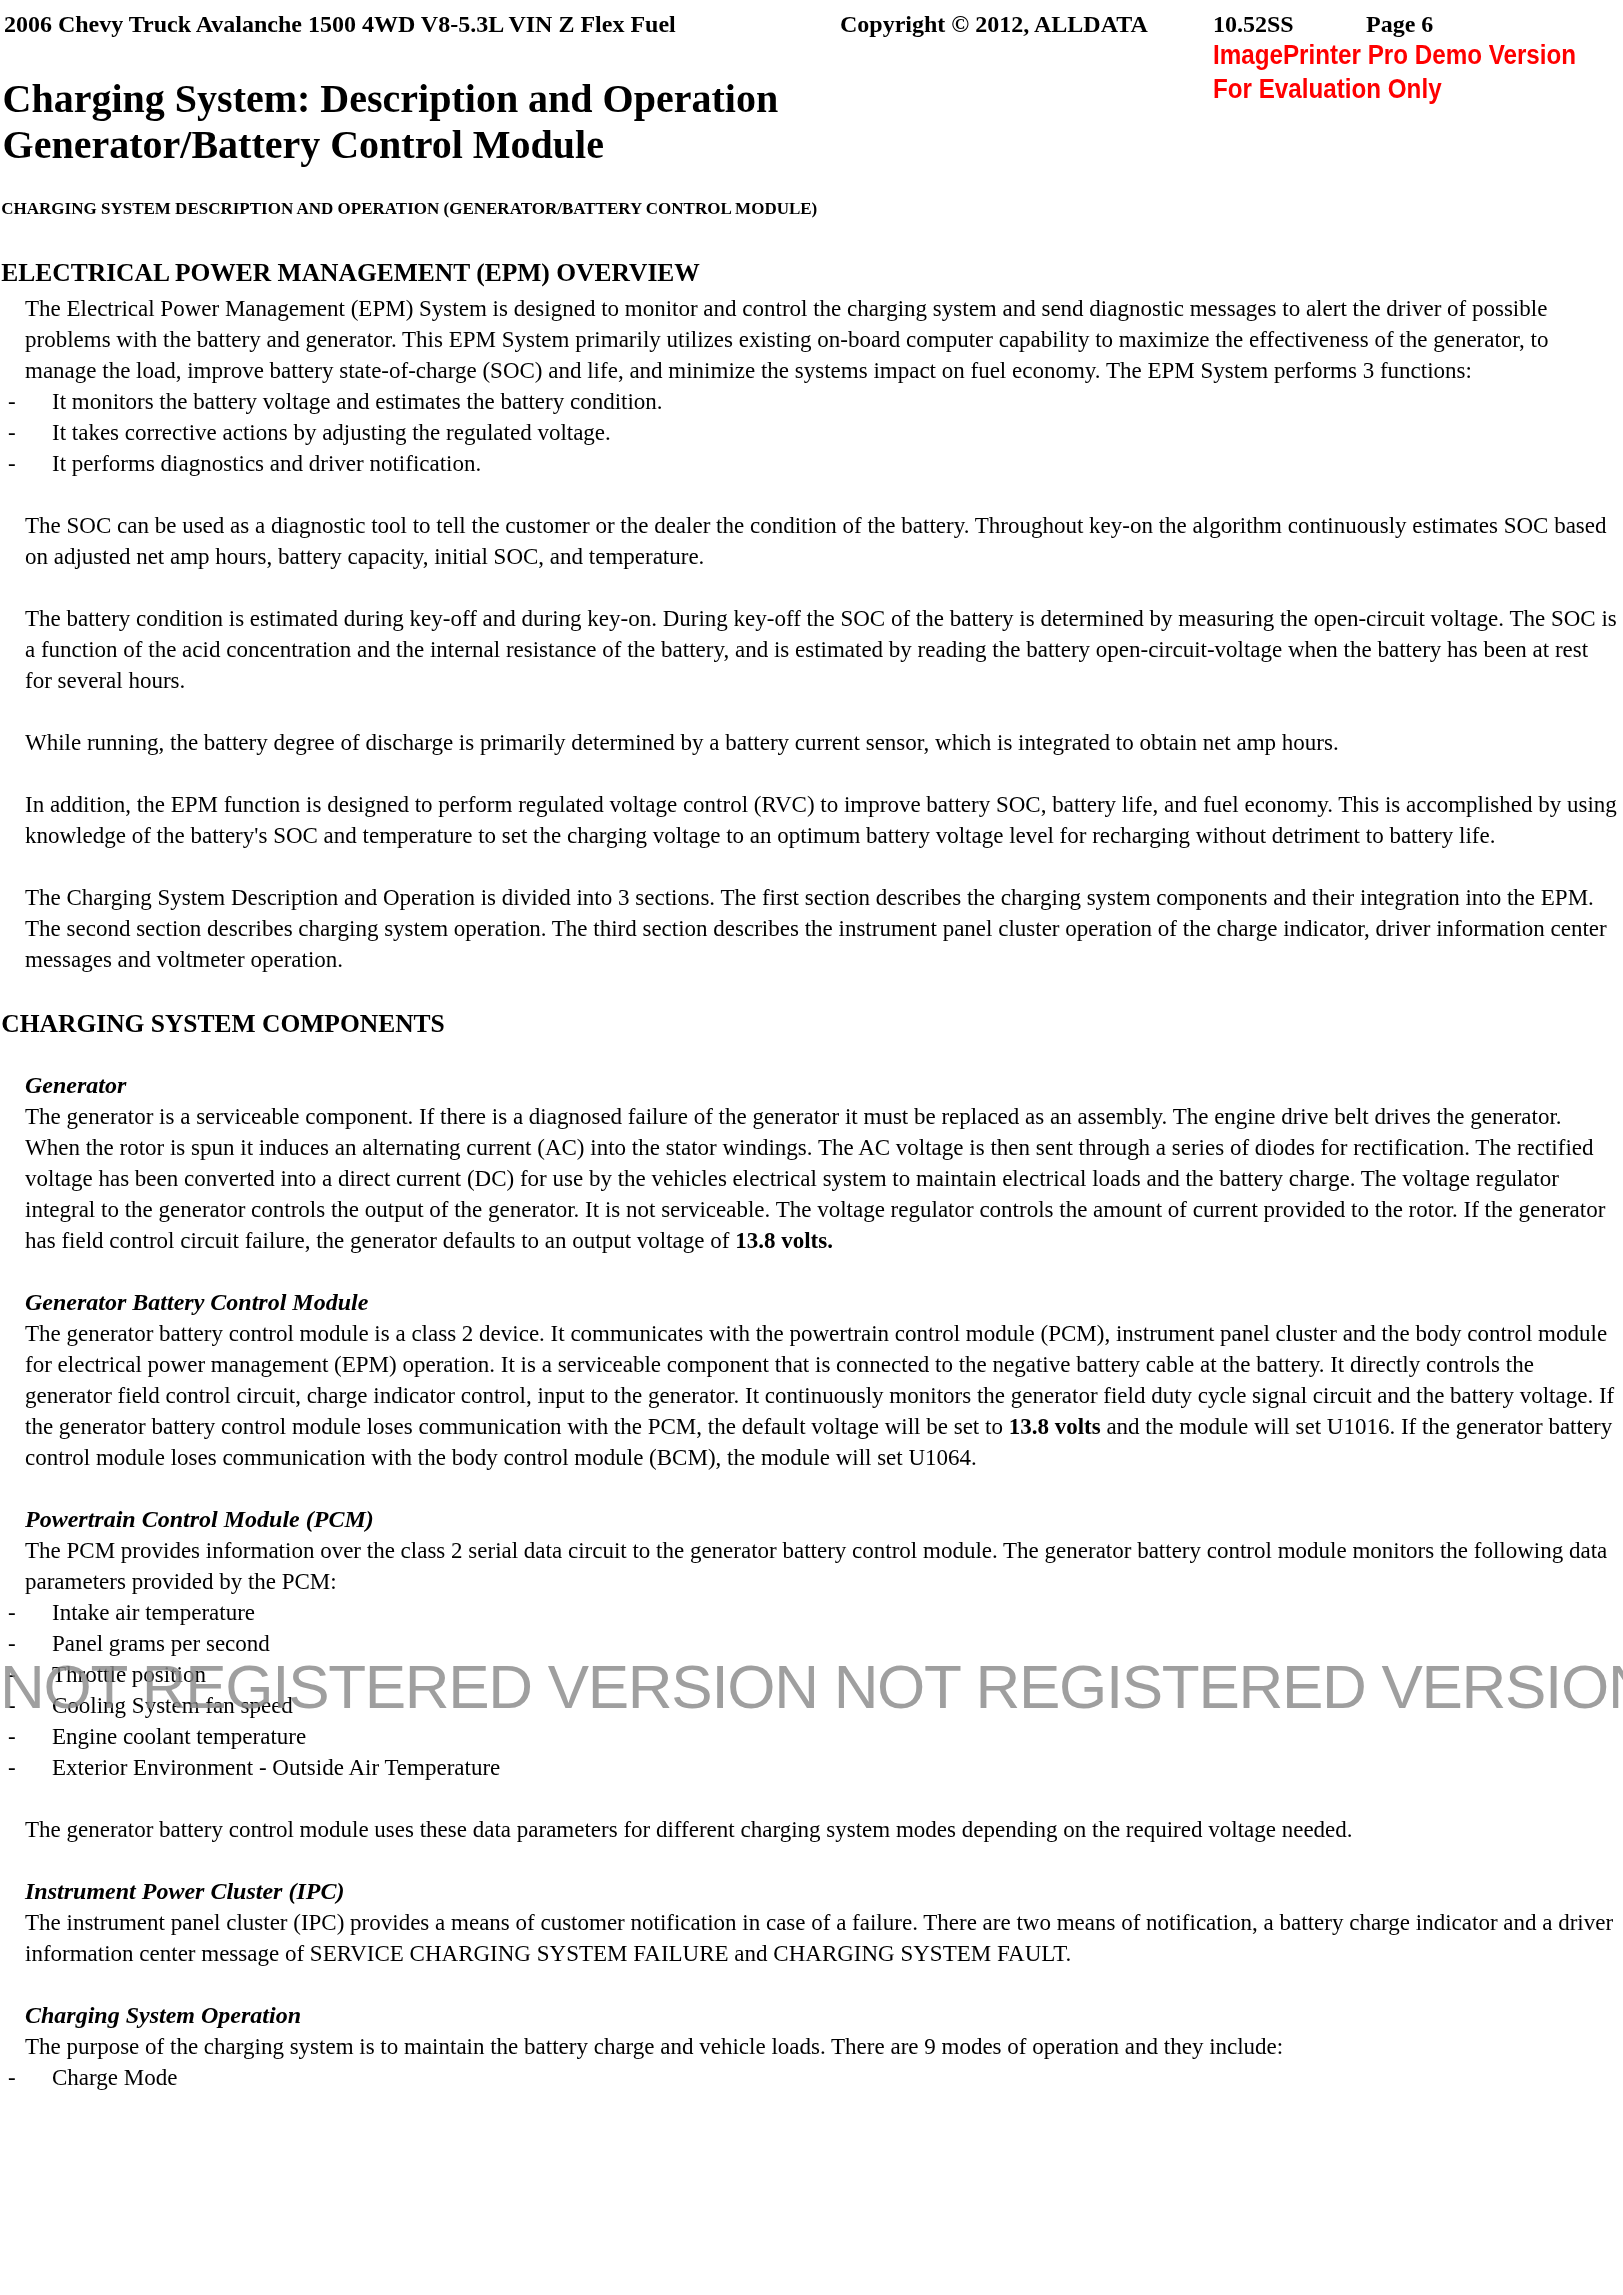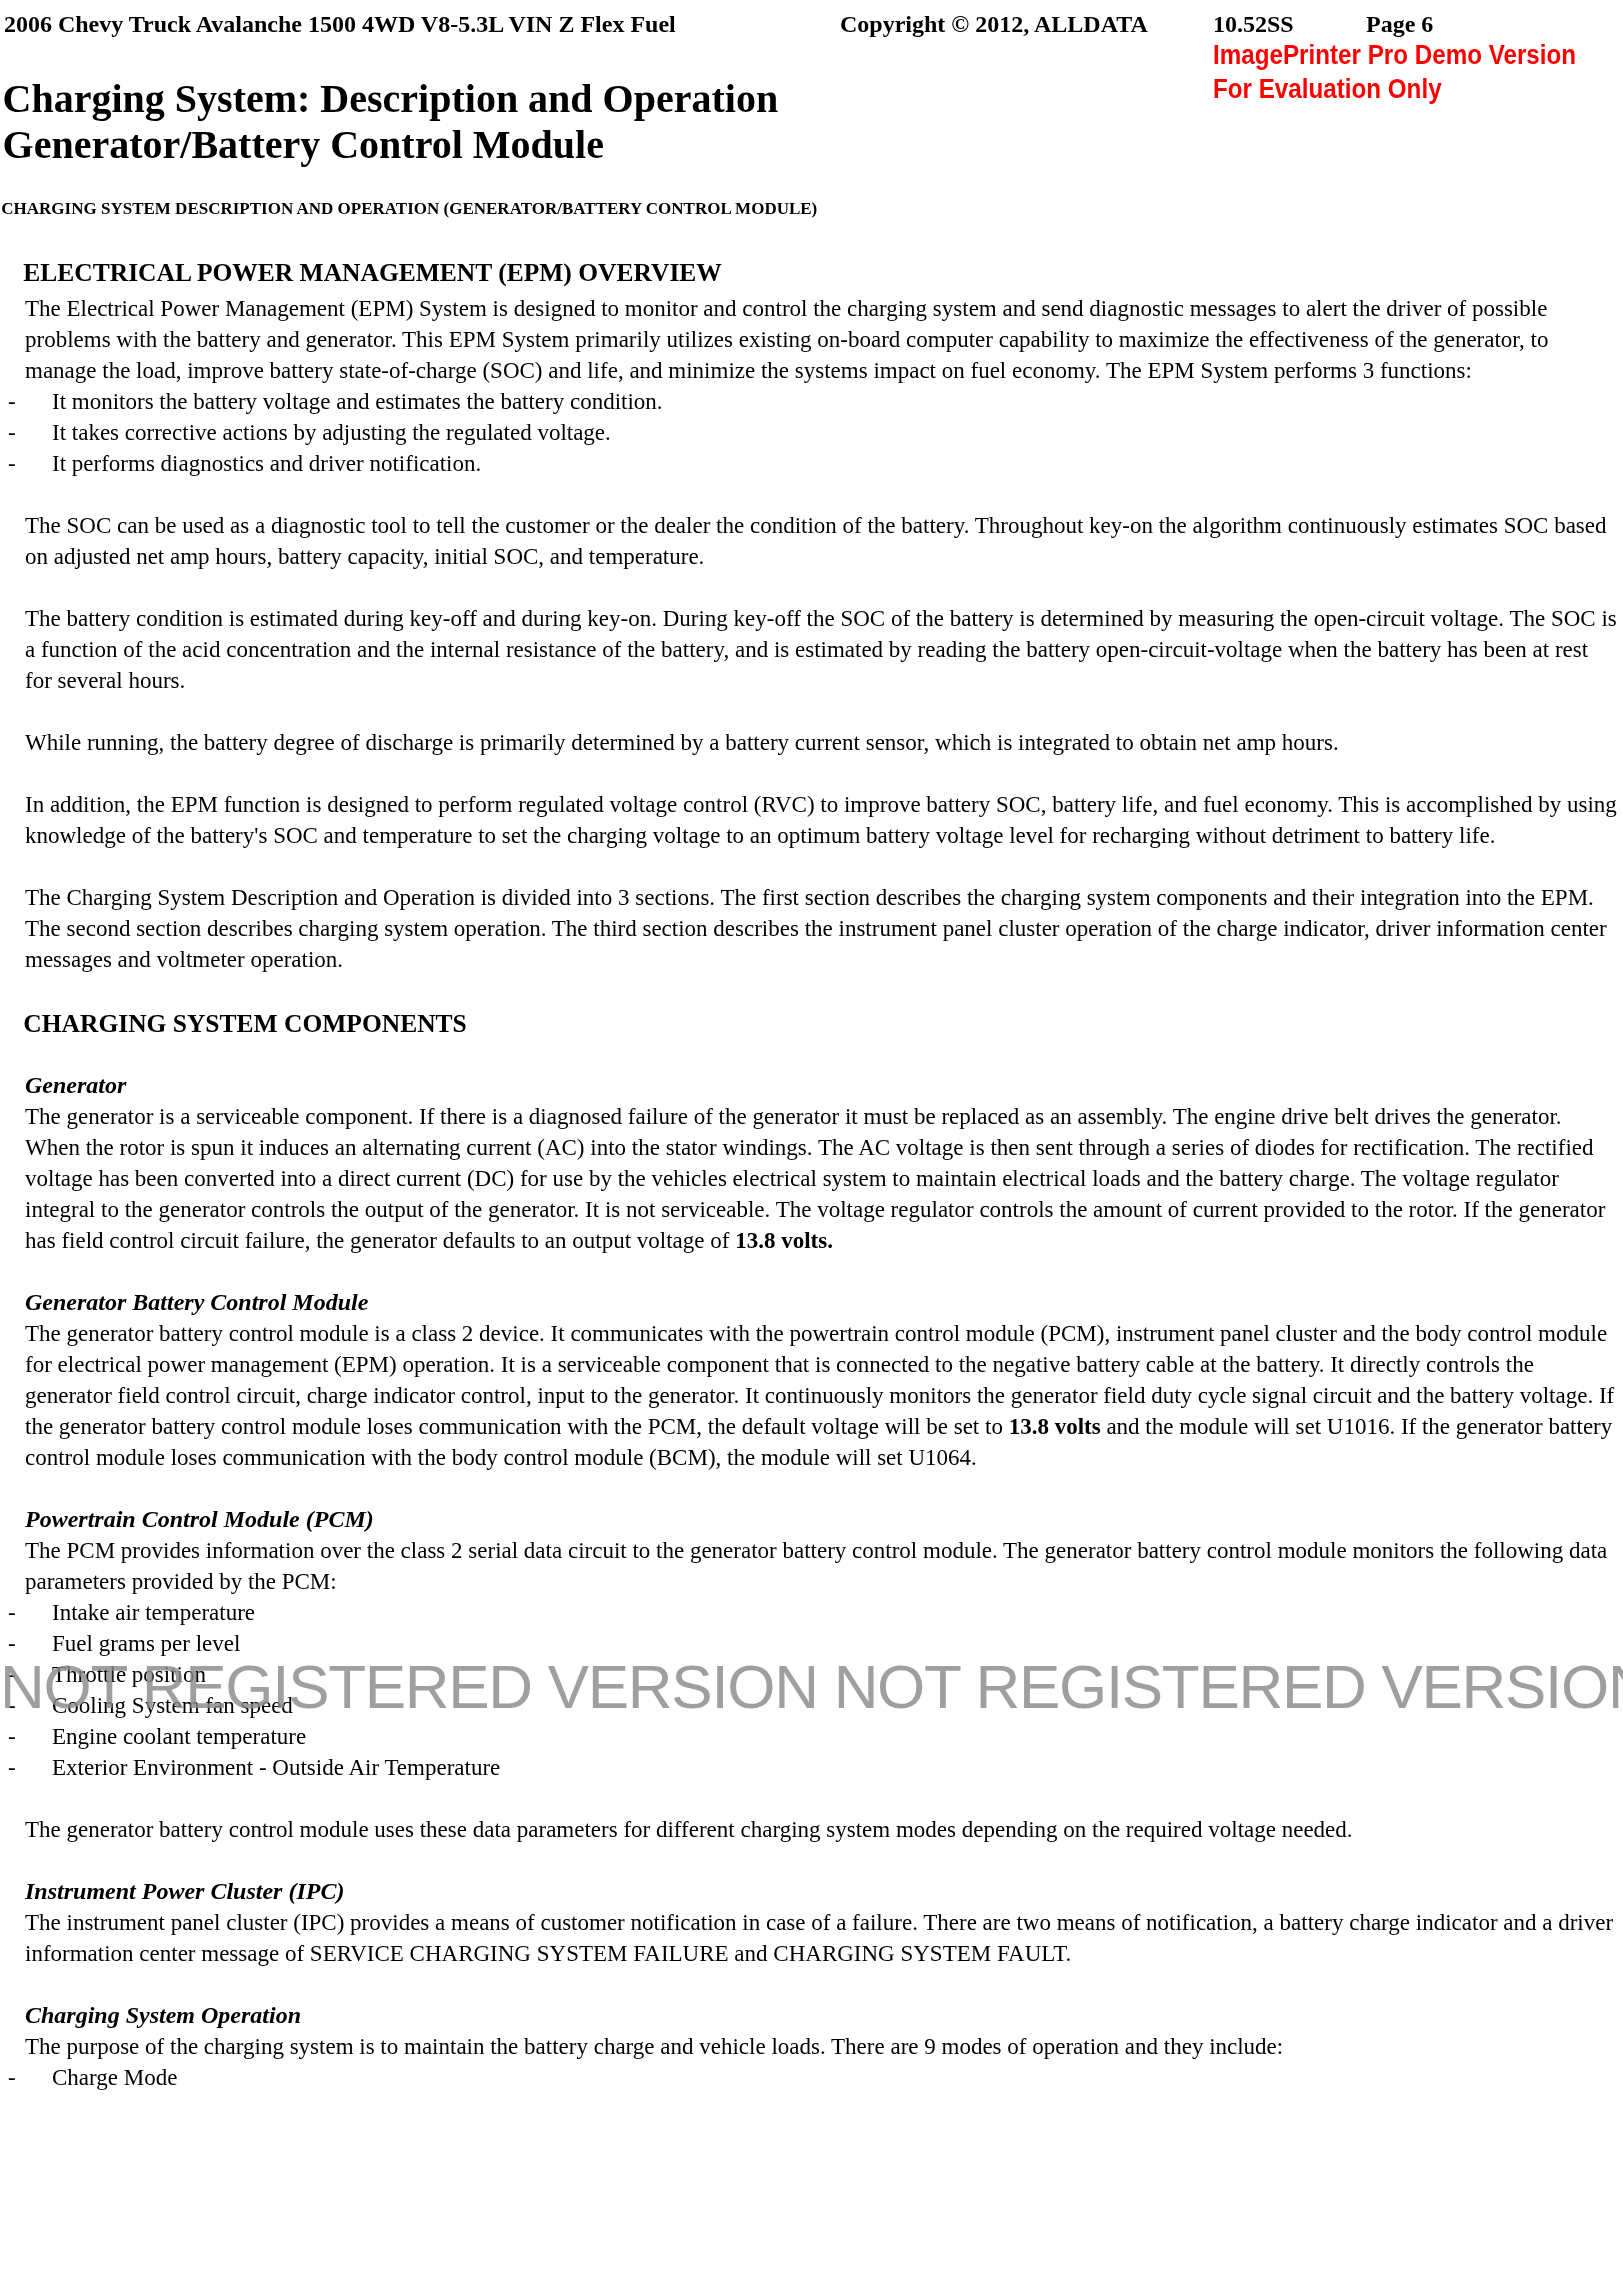--- a/index.html
+++ b/index.html
@@ -23,21 +23,21 @@
   .stamp{
     position:absolute;left:1213px;top:38px;
     color:#FF0000;
     font-family:"Liberation Sans",sans-serif;
     font-size:27.5px;line-height:34px;font-weight:bold;
     transform:scaleX(0.88);transform-origin:left top;
     white-space:nowrap;
   }
   .doc-title{font-weight:bold;font-size:40px;line-height:46px;margin:23.6px 0 0 2.6px;}
   .h-main{font-weight:bold;font-size:17px;line-height:31px;margin:25px 0 0 1.3px;}
-  .h-sect{font-weight:bold;font-size:25.5px;line-height:31px;margin:33px 0 0 1.3px;padding-left:22px;}
+  .h-sect{font-weight:bold;font-size:25.5px;line-height:31px;margin:33px 0 0 1.3px;}
   .h-sub{font-weight:bold;font-size:24px;line-height:31px;margin:31px 0 0 25px;font-style:italic;}
   .para{margin:0 4px 31px 25px;}
   .h-sect + .para, .h-main + .para{margin-top:5.2px;}
   .blist{margin:0 0 31px 0;}
   .li{display:flex;}
   .li .dash{width:52px;flex:0 0 52px;padding-left:7.9px;box-sizing:border-box;}
   .li .dash::before{content:"-";}
   .li .litext{flex:1;}
   .tight{margin-bottom:0;}
   .watermark{
@@ -109,21 +109,21 @@
   <div class="h-sub">Powertrain Control Module (PCM)</div>
   <div class="para tight">The PCM provides information over the class 2 serial data circuit to the generator battery control module. The generator battery control module monitors the following data parameters provided by the PCM:</div>
 
   <div class="blist">
     <div class="li">
       <span class="dash"></span>
       <span class="litext">Intake air temperature</span>
     </div>
     <div class="li">
       <span class="dash"></span>
-      <span class="litext">Fuel grams per level</span>
+      <span class="litext">Panel grams per second</span>
     </div>
     <div class="li">
       <span class="dash"></span>
       <span class="litext">Throttle position</span>
     </div>
     <div class="li">
       <span class="dash"></span>
       <span class="litext">Cooling System fan speed</span>
     </div>
     <div class="li">

